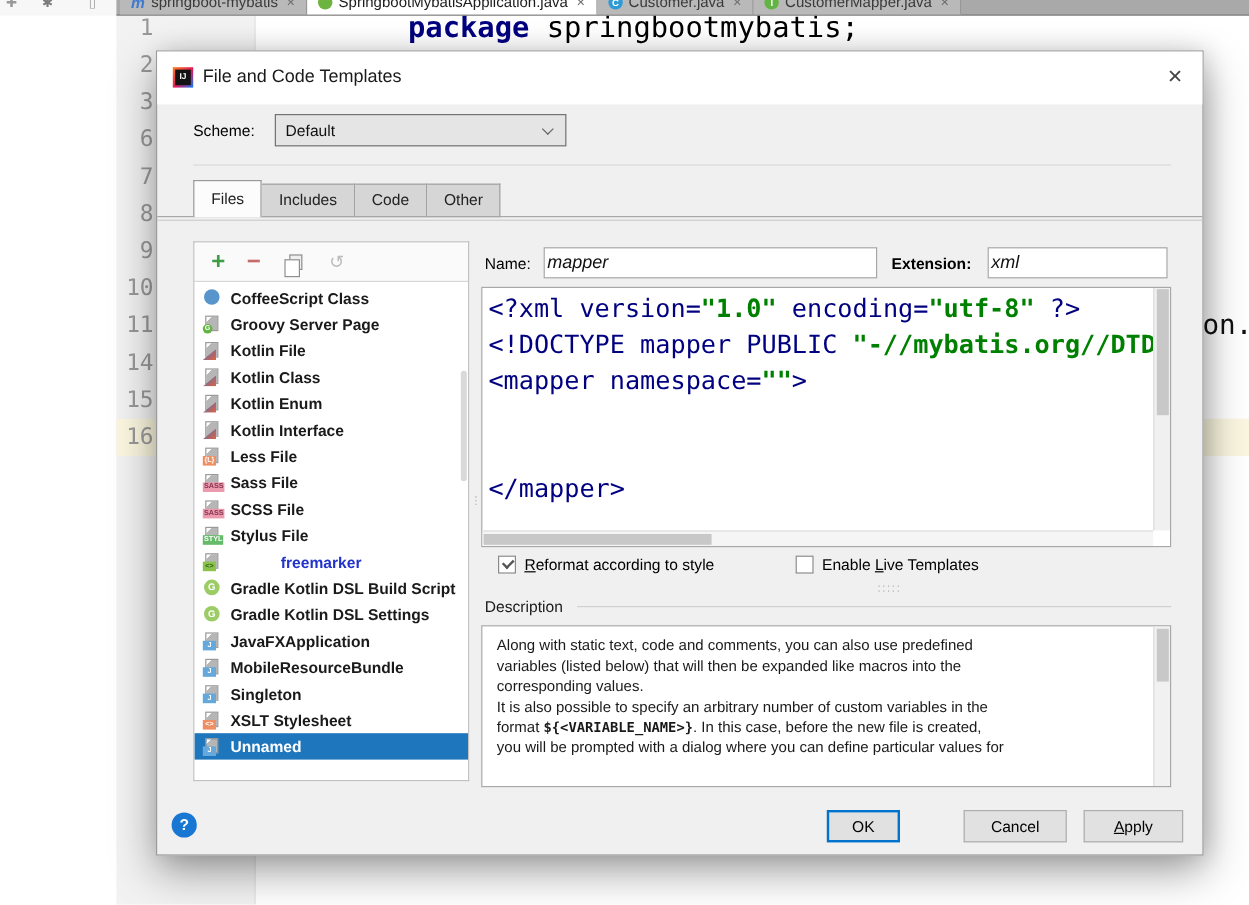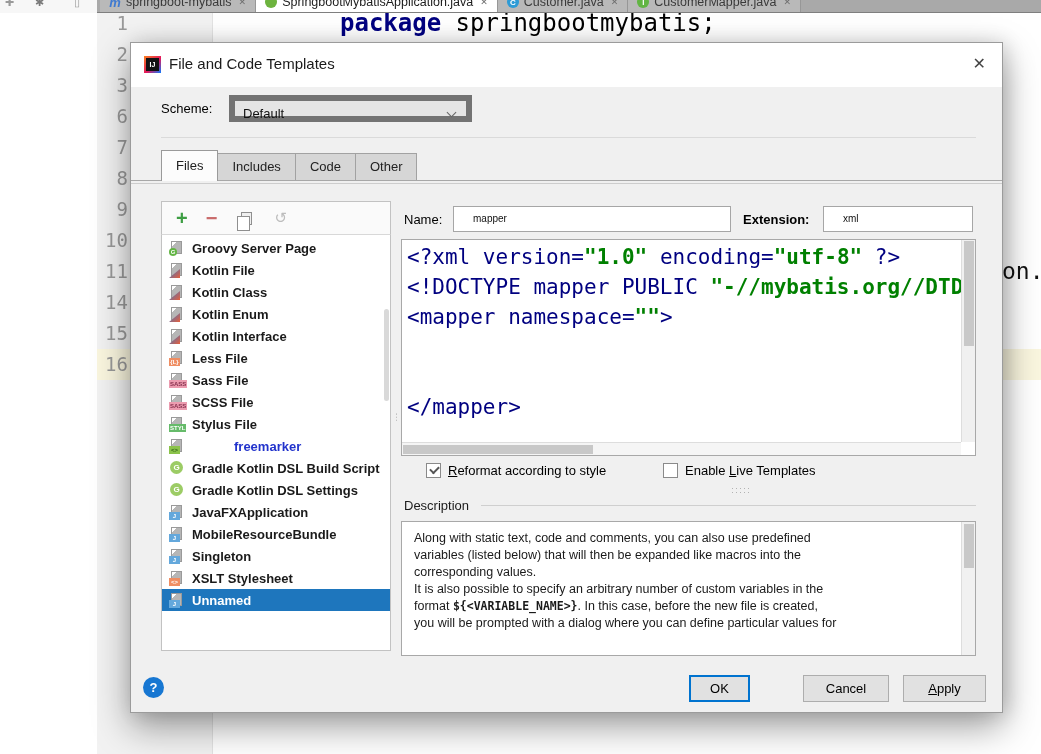--- a/index.html
+++ b/index.html
@@ -40,21 +40,21 @@
 
   
   .dialog { position:absolute; left:130px; top:42px; width:873px; height:671px; background:#f0f0f0; border:1px solid #9b9b9b; box-shadow:0 14px 34px rgba(0,0,0,.38), 4px 0 18px rgba(0,0,0,.12); z-index:10; }
   .titlebar { position:absolute; left:0; top:0; width:100%; height:44px; background:#ffffff; }
   .app-logo { position:absolute; left:13px; top:13px; width:17px; height:17px; background:linear-gradient(135deg,#fc801d 0%,#e3175c 55%,#0a7bff 100%); }
   .app-logo::after { content:"IJ"; position:absolute; left:2px; top:2px; right:2px; bottom:2px; background:#121212; color:#ffffff; font-size:7px; font-weight:bold; display:flex; align-items:center; justify-content:center; }
   .dlg-title { position:absolute; left:38px; top:12px; font-size:15px; color:#1a1a1a; }
   .dlg-close { position:absolute; right:16px; top:11px; font-size:16px; color:#444444; cursor:default; }
 
   .scheme-label { position:absolute; left:30px; top:58px; font-size:13px; color:#000; }
-  .scheme-combo { position:absolute; left:98px; top:52px; width:243px; height:27px; background:#e5e5e5; border:6px solid #737373; font-size:13px; color:#111; line-height:25px; padding-left:8px; }
+  .scheme-combo { position:absolute; left:98px; top:52px; width:243px; height:27px; background:#e5e5e5; border:1px solid #737373; font-size:13px; color:#111; line-height:25px; padding-left:8px; }
   .combo-arrow { position:absolute; right:11px; top:8px; width:7px; height:7px; border-right:1.5px solid #666; border-bottom:1.5px solid #666; transform:rotate(45deg); }
   .sep1 { position:absolute; left:30px; top:94px; width:815px; height:1px; background:#dadada; }
 
   .dlg-tabs { position:absolute; left:30px; top:107px; height:31px; display:flex; align-items:flex-end; }
   .dlg-tab { height:28px; line-height:26px; padding:0 14px; background:#d6d6d6; border:1px solid #a2a2a2; border-left:none; font-size:13px; color:#222; cursor:default; }
   .dlg-tab:first-child { border-left:1px solid #a2a2a2; }
   .dlg-tab.active { height:31px; line-height:30px; background:#fcfcfc; border:1px solid #9a9a9a; border-bottom:none; position:relative; z-index:2; }
   .tabline1 { position:absolute; left:0; top:137px; width:100%; height:1px; background:#a8a8a8; }
   .tabline2 { position:absolute; left:0; top:140px; width:100%; height:1px; background:#cdcdcd; }
 
@@ -81,36 +81,36 @@
   .b-gsp { background:#62b543; color:#fff; border-radius:50%; width:8px; min-width:8px; height:8px; }
   .b-kotlin { width:9px; height:9px; background:linear-gradient(135deg,#3a75c4,#e8603c); clip-path:polygon(0 100%,100% 0,100% 100%); }
   .c-gradle { background:#9ccc65; }
   .c-coffeescript { background:#5795cc; }
   .tpl-label.mod { color:#2233cc;margin-left:42px; }
   .list-scroll { position:absolute; left:253px; top:266px; width:5px; height:92px; background:#d9d9d9; border-radius:3px; }
   .split-grip { position:absolute; left:261px; top:372px; width:6px; height:30px; color:#b0b0b0; font-size:9px; line-height:5px; }
 
   .fld-label { position:absolute; font-size:13px; color:#000; top:169px; }
   .name-label { left:273px; } .ext-label { left:612px;font-weight:bold; }
-  .fld-input { position:absolute; top:163px; height:26px; background:#ffffff; border:1px solid #a6a6a6; font-size:10px; color:#111; padding:0 19px; line-height:24px; }
+  .fld-input { position:absolute; top:163px; height:26px; background:#ffffff; border:1px solid #a6a6a6; font-size:15px; color:#111; padding:0 2px; line-height:24px;font-style:italic; }
   .name-input { left:322px; width:278px; }
   .ext-input { left:692px; width:150px; }
 
   .tpl-editor { position:absolute; left:270px; top:196px; width:575px; height:217px; background:#ffffff; border:1px solid #a8a8a8; overflow:hidden; }
   .tpl-code { position:absolute; left:0; top:2px; right:14px; bottom:13px; padding-left:5px; overflow:hidden; font-family:"DejaVu Sans Mono","Liberation Mono",monospace; font-size:21px; }
   .cl { height:30px; line-height:30px; white-space:pre; }
   .cl .tag { color:#000080; }
   .cl .str { color:#008000; font-weight:bold; }
   .ed-vscroll { position:absolute; right:0; top:0; width:14px; bottom:13px; background:#f0f0f0; border-left:1px solid #dddddd; }
   .ed-vthumb { position:absolute; left:2px; top:1px; width:10px; height:105px; background:#c8c8c8; }
   .ed-hscroll { position:absolute; left:0; bottom:0; right:14px; height:13px; background:#f5f5f5; border-top:1px solid #dddddd; }
   .ed-hthumb { position:absolute; left:1px; top:2px; width:190px; height:9px; background:#c8c8c8; }
 
   .cbrow { position:absolute; top:420px; display:flex; align-items:center; }
-  .cb1 { left:275px;padding-left:20px; } .cb2 { left:532px; }
+  .cb1 { left:264px;padding-left:20px; } .cb2 { left:532px; }
   .cbbox { width:15px; height:15px; background:#ffffff; border:1px solid #8a8a8a; position:relative; margin-right:7px; flex:none; }
   .cbbox.checked::after { content:""; position:absolute; left:3px; top:2px; width:7px; height:4px; border-left:2px solid #555; border-bottom:2px solid #555; transform:rotate(-45deg); }
   .cblabel { font-size:13px; color:#000; }
   .cblabel u { text-decoration:underline; }
   .grip-dots { position:absolute; left:600px; top:443px; font-size:9px; letter-spacing:1px; color:#aaaaaa; line-height:4px; }
 
   .desc-label { position:absolute; left:273px; top:455px; font-size:13px; color:#1a1a1a; }
   .desc-rule { position:absolute; left:350px; top:462px; width:495px; height:1px; background:#cfcfcf; }
   .desc-box { position:absolute; left:270px; top:478px; width:575px; height:135px; background:#ffffff; border:1px solid #a8a8a8; overflow:hidden; }
   .desc-text { position:absolute; left:0; top:0; right:14px; bottom:0; padding:8px 6px 0 12px; font-size:12.5px; line-height:17px; color:#1a1a1a; }
@@ -209,20 +209,26 @@
 
     <div class="list-toolbar">
       <span class="tb-plus">+</span>
       <span class="tb-minus">−</span>
       <span class="tb-copy"></span>
       <span class="tb-reset">↺</span>
     </div>
     <div class="tpl-list" id="tplList">
         <div class="tpl-row">
           <span class="tpl-ico">
+            <span class="tpl-circle c-coffeescript"></span>
+          </span>
+          <span class="tpl-label">CoffeeScript Class</span>
+        </div>
+        <div class="tpl-row">
+          <span class="tpl-ico">
             <span class="tpl-file"></span>
             <span class="tpl-badge b-gsp">G</span>
           </span>
           <span class="tpl-label">Groovy Server Page</span>
         </div>
         <div class="tpl-row">
           <span class="tpl-ico">
             <span class="tpl-file"></span>
             <span class="tpl-badge b-kotlin"></span>
           </span>

